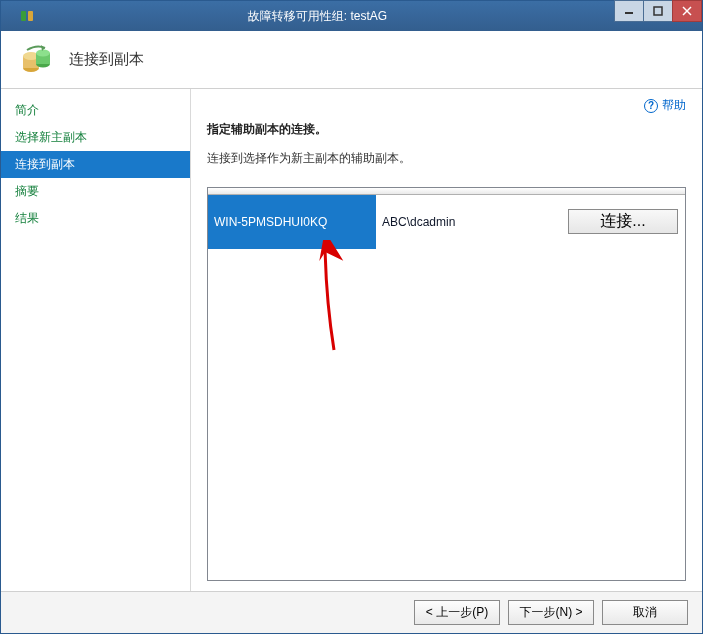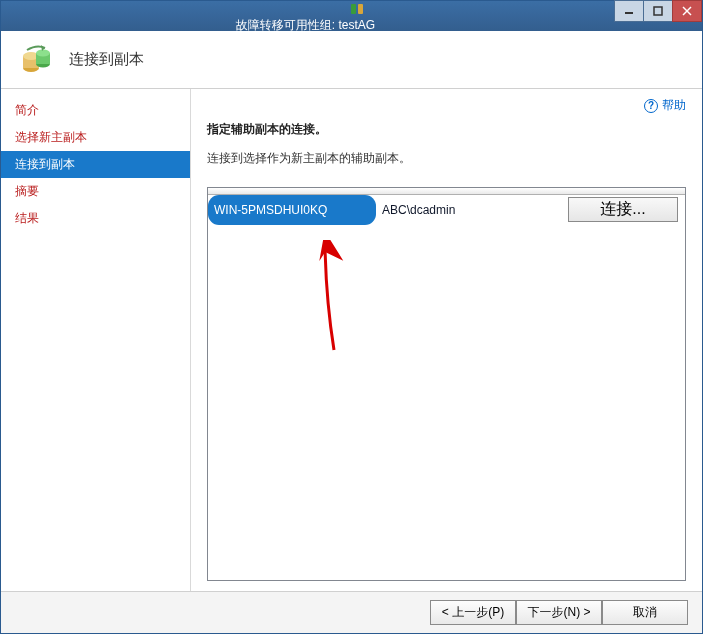--- a/index.html
+++ b/index.html
@@ -20,21 +20,20 @@
       border: 1px solid #2a5a8f;
     }
     
     .titlebar {
       height: 30px;
       background: linear-gradient(to bottom, #3b6ea5, #335e8e);
       color: #fff;
       display: flex;
       align-items: center;
       padding-left: 18px;
-      flex-direction: column;
     }
     .titlebar-icon {
       width: 16px;
       height: 16px;
       margin-right: 8px;
       display: flex;
       align-items: center;
       justify-content: center;
     }
     .titlebar-title {
@@ -95,21 +94,21 @@
     
     .sidebar {
       width: 192px;
       border-right: 1px solid #d9d9d9;
       background: #ffffff;
       padding-top: 8px;
     }
     .sidebar-item {
       padding: 5px 14px;
       font-size: 12px;
-      color: #b91c1c;
+      color: #15803d;
       cursor: pointer;
     }
     .sidebar-item.active {
       background: #1979ca;
       color: #ffffff;
     }
     
     .content {
       flex: 1;
       padding: 10px 16px 10px 16px;
@@ -174,25 +173,24 @@
     }
     .grid-header-cell:last-child { border-right: none; }
     .col1 { width: 168px; }
     .col2 { width: 186px; }
     .col3 { flex: 1; }
     .grid-row {
       display: flex;
       align-items: stretch;
     }
     .grid-cell {
-      padding: 2px 6px;
-      font-size: 12px;
-      display: flex;
-      align-items: center;
-      border-radius: 11px;
+      padding: 14px 6px;
+      font-size: 12px;
+      display: flex;
+      align-items: center;
     }
     .grid-row.selected .grid-cell.col1 {
       background: #1979ca;
       color: #ffffff;
     }
     .grid-cell.col2 { color: #0f172a; }
     .grid-btn {
       font-size: 16px;
       padding: 1px 0;
       width: 110px;
@@ -209,20 +207,21 @@
       pointer-events: none;
     }
     
     .footer {
       height: 42px;
       border-top: 1px solid #d0d0d0;
       display: flex;
       align-items: center;
       justify-content: flex-end;
       padding-right: 14px;
+      gap: 8px;
       background: #f4f4f4;
     }
     .footer-btn {
       font-size: 12px;
       padding: 3px 10px;
       min-width: 86px;
       background: linear-gradient(to bottom, #fdfdfd, #e9e9e9);
       border: 1px solid #8a8a8a;
       cursor: pointer;
     }

